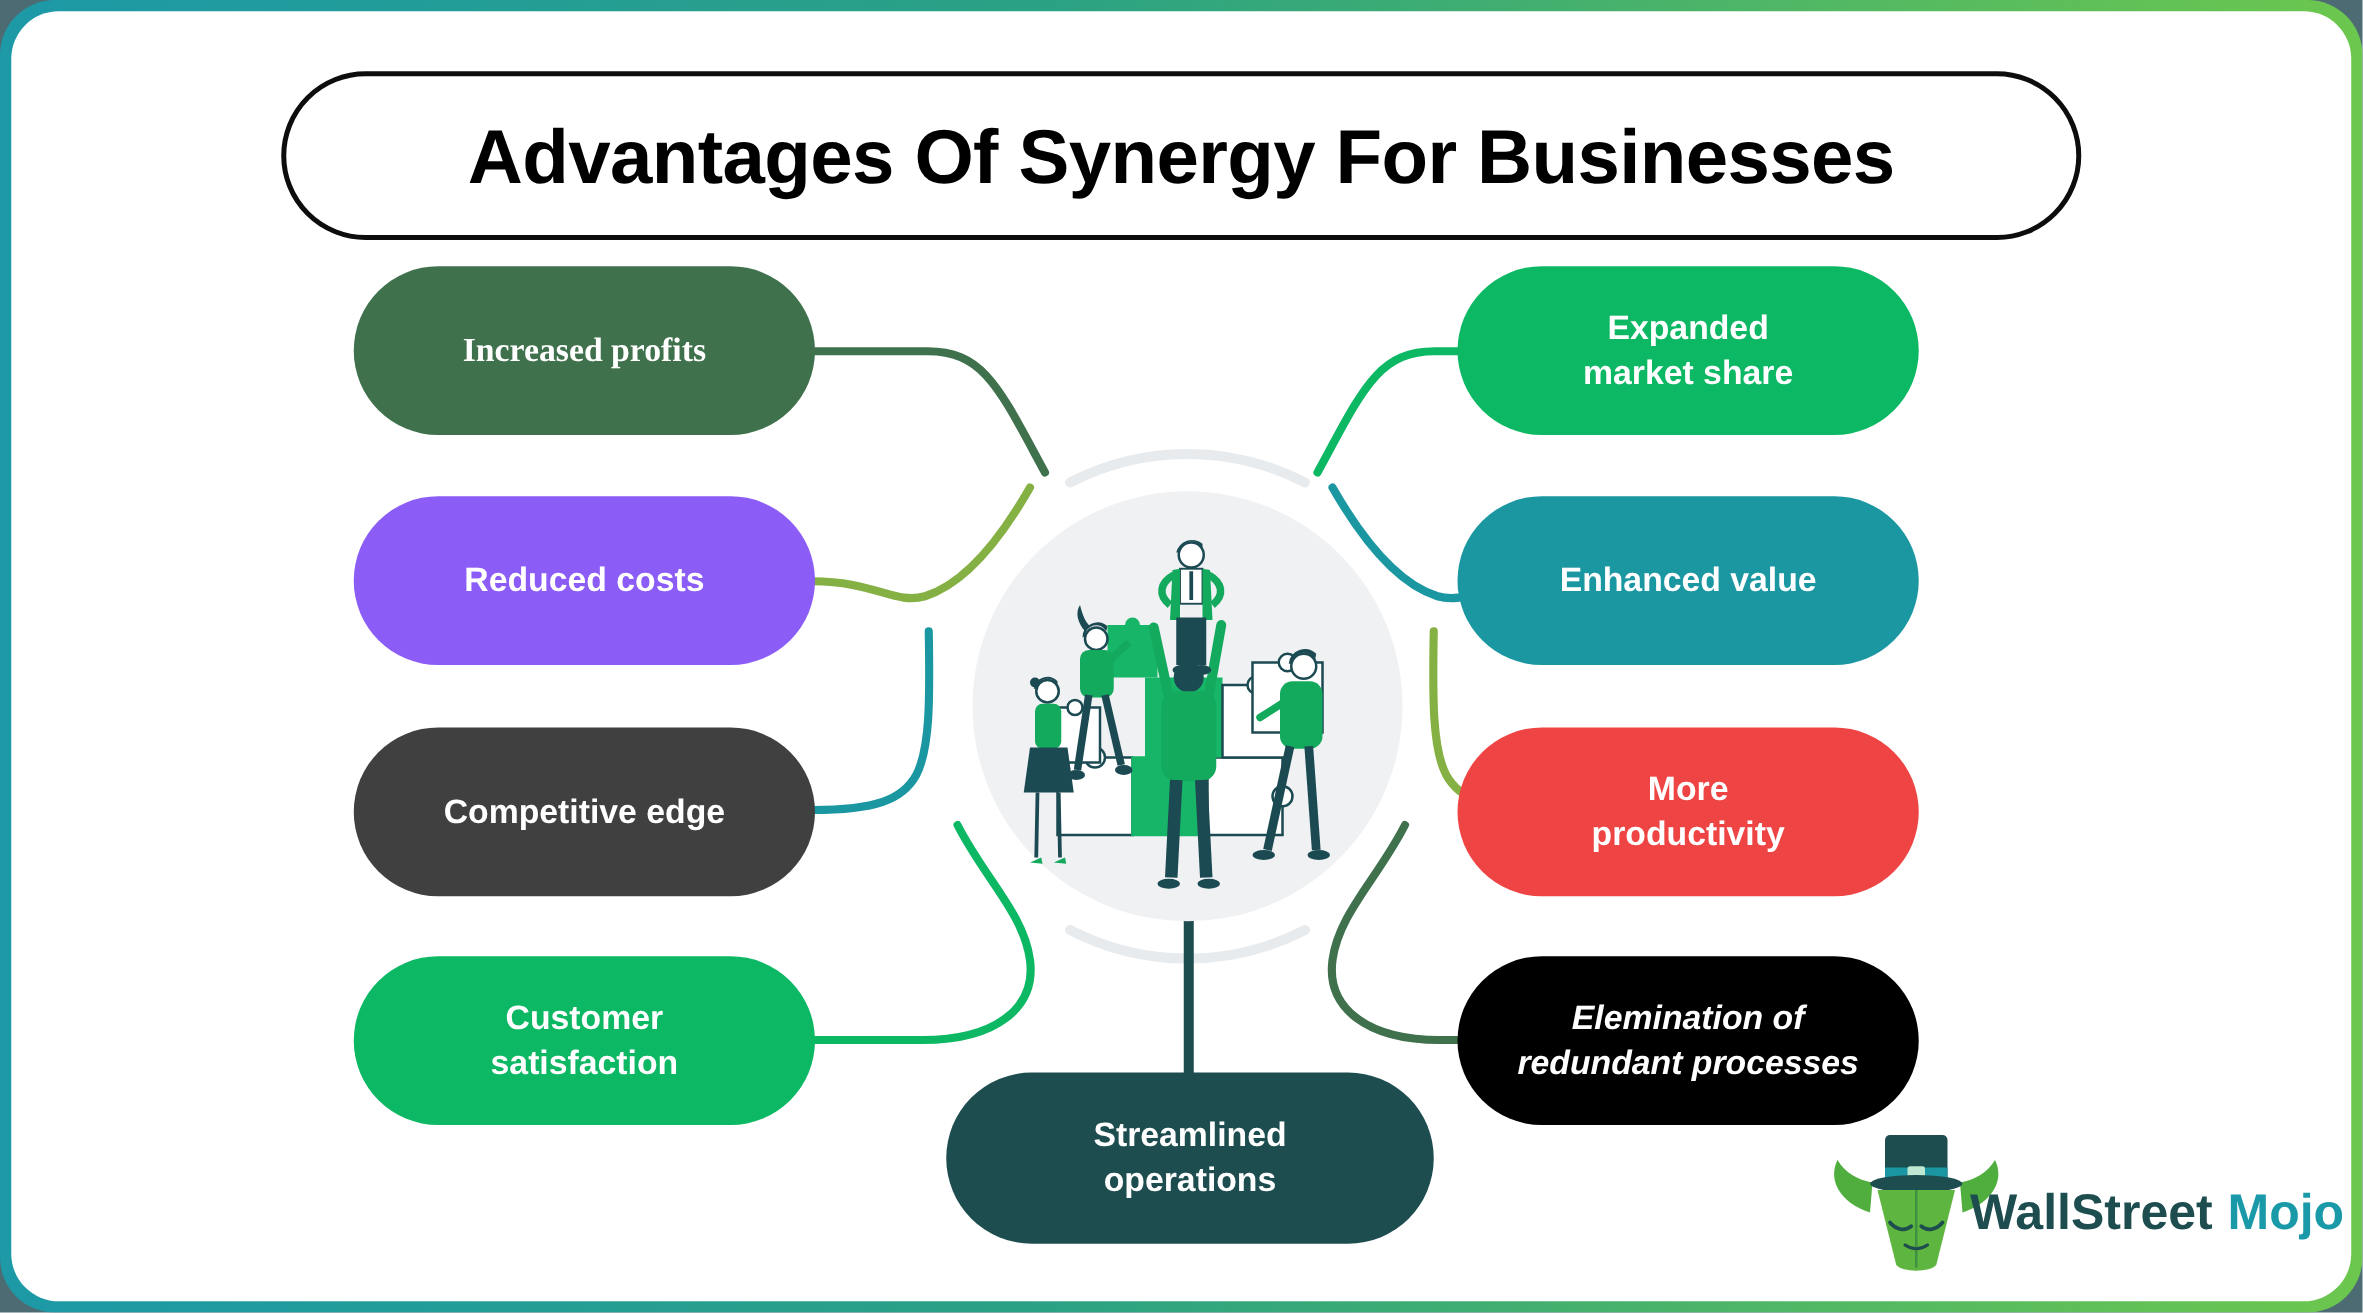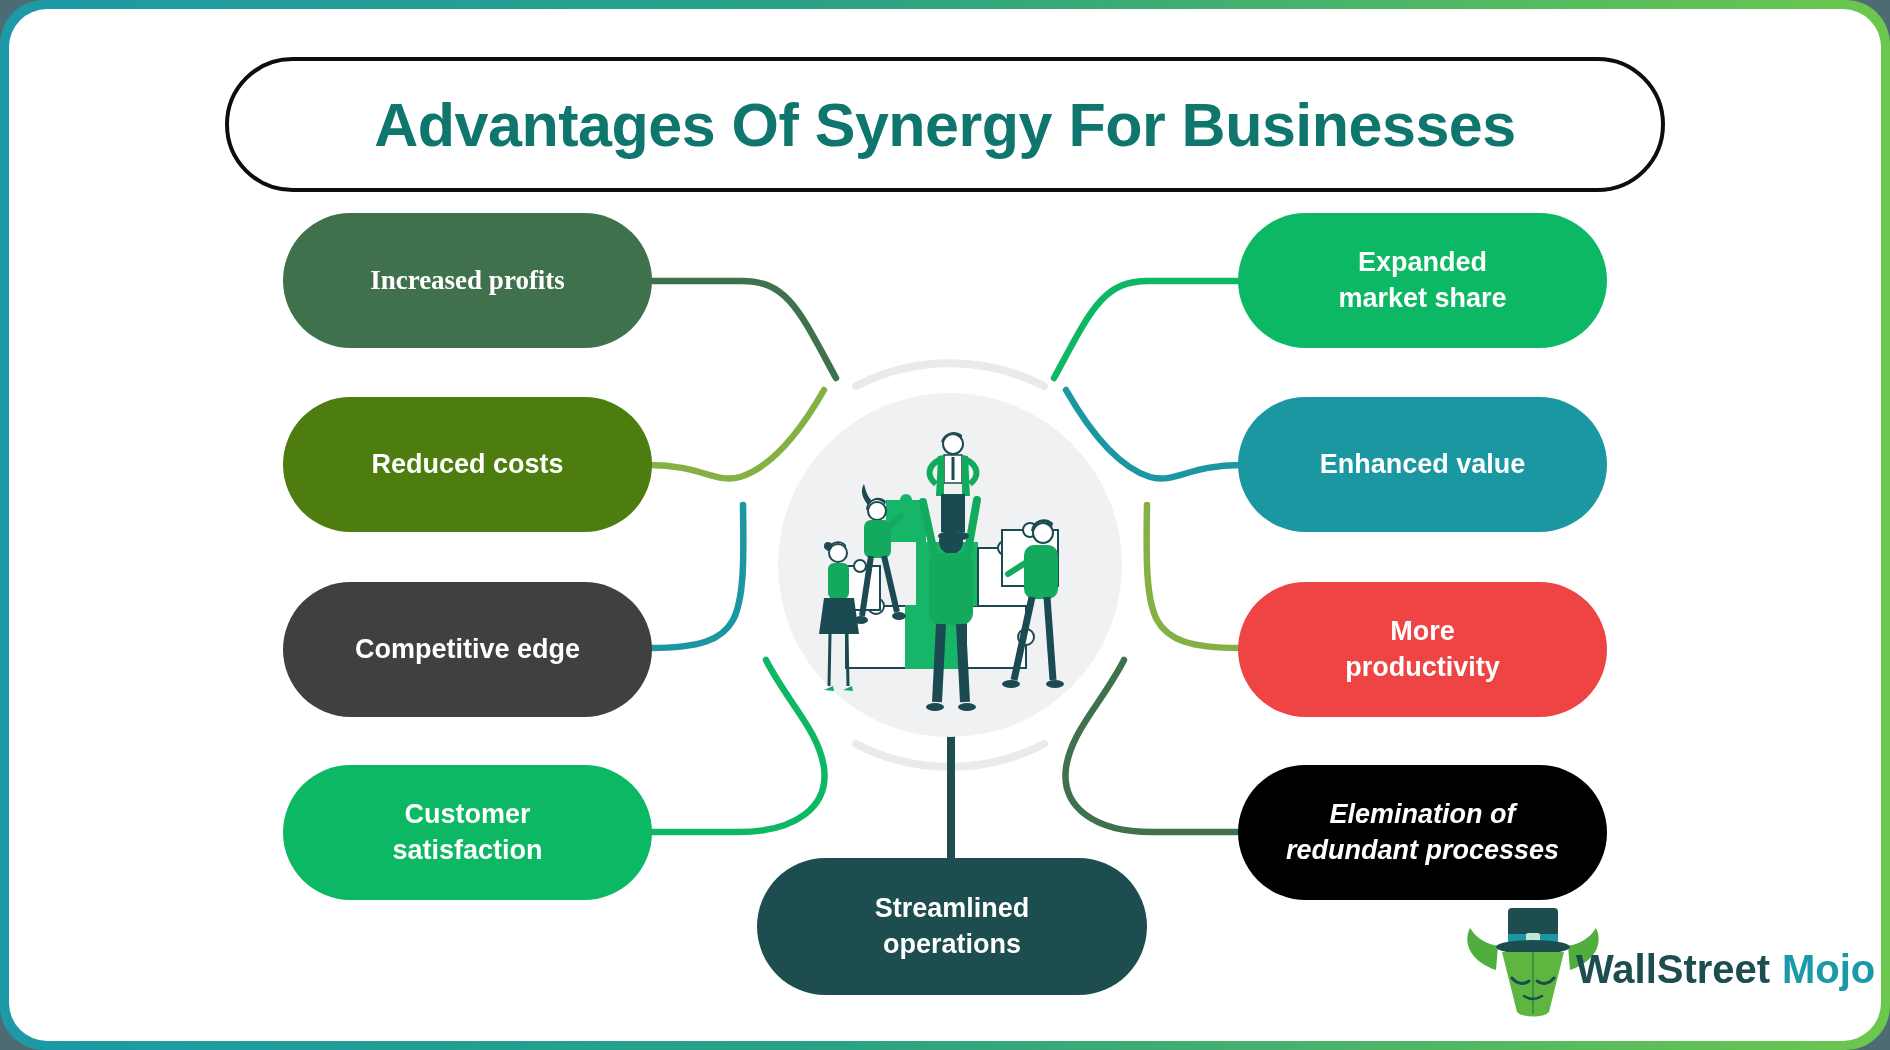--- a/index.html
+++ b/index.html
@@ -19,32 +19,32 @@
     background:#ffffff;border-radius:38px;
   }
   .stage{position:absolute;left:0;top:0;width:1890px;height:1050px;}
   .title-box{
     position:absolute;left:225px;top:57px;width:1440px;height:135px;
     border:4px solid #0d0d0d;border-radius:70px;
     display:flex;align-items:center;justify-content:center;
     background:#ffffff;box-sizing:border-box;
   }
   .title-text{
-    font-size:61px;font-weight:800;color:#0f766e;letter-spacing:-0.5px;
+    font-size:61px;font-weight:800;color:#000000;letter-spacing:-0.5px;
     white-space:nowrap;
   }
   .pill{
     position:absolute;width:369px;height:135px;border-radius:70px;
     display:flex;align-items:center;justify-content:center;
     color:#ffffff;font-size:27px;font-weight:700;line-height:1.3;
     text-align:center;white-space:pre-line;
   }
   .pill.bottom{width:390px;height:137px;}
   .pill.left{left:283px;}
-  .pill.right{left:1238px;}
+  .pill.right{left:1166px;}
   .pill.y1{top:213px;}
   .pill.y2{top:397px;}
   .pill.y3{top:582px;}
   .pill.y4{top:765px;}
   svg{position:absolute;left:0;top:0;}
 </style>
 </head>
 <body>
 
 <div class="card-border">
@@ -174,21 +174,21 @@
     <text x="1576" y="983" font-size="40" font-weight="bold" style="fill: rgb(29, 77, 79);">WallStreet</text>
     <text x="1782" y="983" font-size="40" font-weight="bold" style="fill: rgb(26, 154, 168);">Mojo</text>
   </g>
 </svg>
 
 <div class="title-box">
   <span class="title-text">Advantages Of Synergy For Businesses</span>
 </div>
 
 <div class="pill left y1" style="background-color: rgb(64, 113, 77); font-family: Liberation Serif, serif;">Increased profits</div>
-<div class="pill left y2" style="background-color: #4d7c0f;">Reduced costs</div>
+<div class="pill left y2" style="background-color: #8b5cf6;">Reduced costs</div>
 <div class="pill left y3" style="background-color: #404040;">Competitive edge</div>
 <div class="pill left y4" style="background-color: rgb(12, 184, 99);">Customer
 satisfaction</div>
 
 <div class="pill right y1" style="background-color: rgb(12, 184, 99);">Expanded
 market share</div>
 <div class="pill right y2" style="background-color: rgb(27, 151, 162);">Enhanced value</div>
 <div class="pill right y3" style="background-color: #ef4444;">More
 productivity</div>
 <div class="pill right y4" style="background-color: #000000; font-style: italic;">Elemination of

